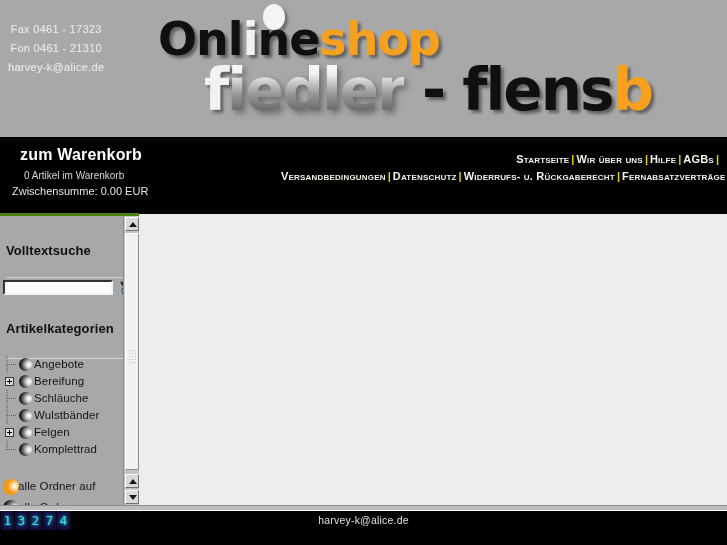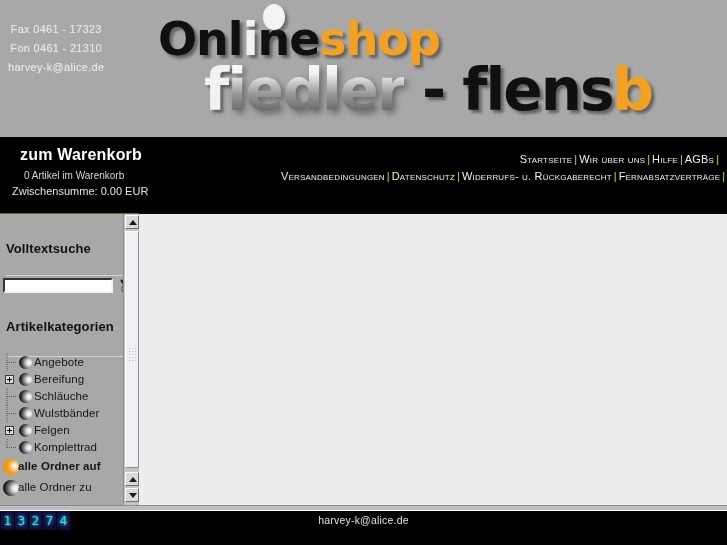--- a/index.html
+++ b/index.html
@@ -118,21 +118,21 @@
     margin: 4px 0 0 12px;
   }
   #nav-links {
     position: absolute;
     right: 6px; top: 14px;
     width: 440px;
     text-align: right;
     line-height: 16px;
     font-size: 10px;
   }
-  .nav-row { white-space: nowrap; }
+  .nav-row { white-space: nowrap; font-weight: bold; }
   .nav-link {
     color: #f3f3e8;
     font-variant: small-caps;
     font-size: 11px;
     letter-spacing: 0.2px;
     text-decoration: none;
     cursor: pointer;
   }
   .nav-sep {
     color: #e8d300;
@@ -147,21 +147,21 @@
     width: 727px; height: 292px;
     background: #ededed;
   }
 
   
   #left-frame {
     position: absolute;
     left: 0; top: 0;
     width: 139px; height: 292px;
     background: #a8a8a8;
-    border-top: 1px solid #4d7c0f;
+    border-top: 3px solid #4d7c0f;
     box-sizing: border-box;
     overflow: hidden;
   }
   #left-inner {
     position: relative;
     width: 139px;
     height: 291px;
   }
   .panel-heading {
     color: #101010;
@@ -481,21 +481,21 @@
 
         <div class="tree-item">
           <svg class="tree-connector" viewBox="0 0 14 17">
             <path d="M2 0 V9" stroke="#565656" stroke-width="1" stroke-dasharray="1 1" fill="none"></path>
             <path d="M2 8.5 H12" stroke="#565656" stroke-width="1" stroke-dasharray="1 1" fill="none"></path>
           </svg>
           <span class="tree-ball"></span>
           <span class="tree-label">Komplettrad</span>
         </div>
 
-        <div class="tree-action" style="margin-top:0;font-weight:bold;">
+        <div class="tree-action" style="margin-top:18px;">
           <span class="tree-ball orange"></span>
           <span class="tree-label">alle Ordner auf</span>
         </div>
 
         <div class="tree-action">
           <span class="tree-ball"></span>
           <span class="tree-label">alle Ordner zu</span>
         </div>
 
       </div>

